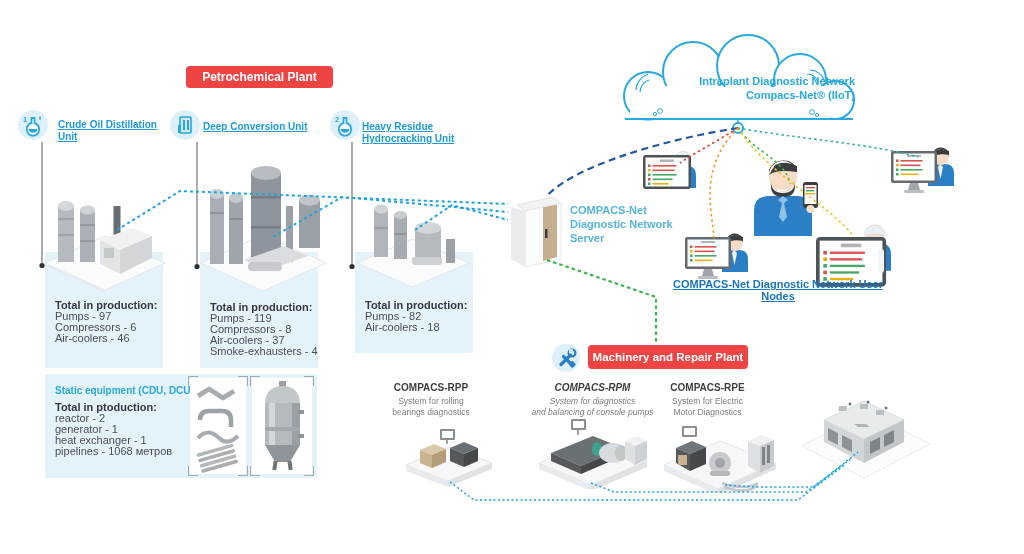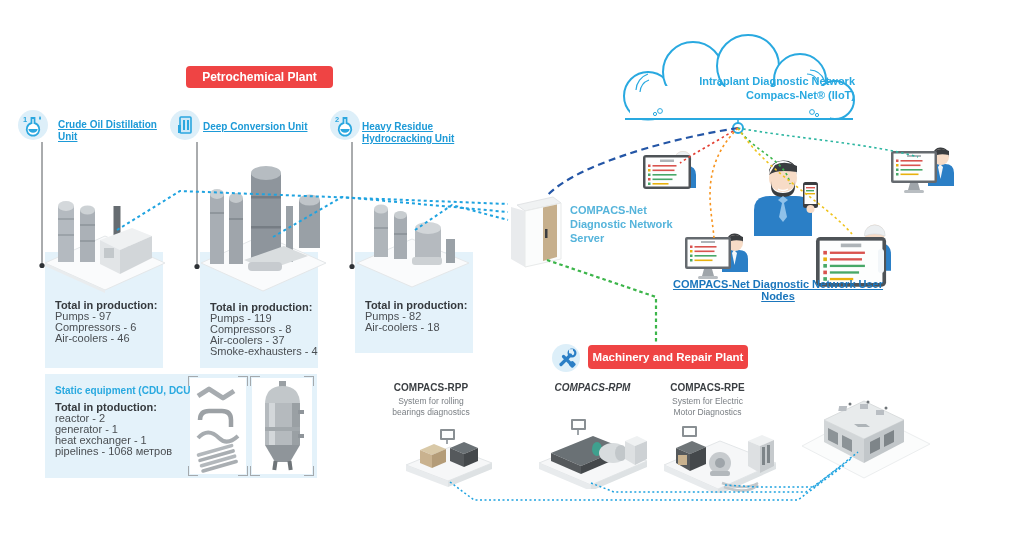--- a/index.html
+++ b/index.html
@@ -320,20 +320,21 @@
   <div class="abs banner" style="left:588px;top:345px;width:160px;height:24px;font-size:11.5px;">
     <span>Machinery and Repair Plant</span>
   </div>
 
   <div class="abs sys" style="left:383px;top:382px;width:96px;">
     <div class="nm">COMPACS-RPP</div>
     <div class="ds"><span>System for rolling</span><br><span>bearings diagnostics</span></div>
   </div>
   <div class="abs sys" style="left:515px;top:382px;width:155px;font-style:italic;">
     <div class="nm">COMPACS-RPM</div>
+    <div class="ds"><span>System for diagnostics</span><br><span>and balancing of console pumps</span></div>
   </div>
   <div class="abs sys" style="left:660px;top:382px;width:95px;">
     <div class="nm">COMPACS-RPE</div>
     <div class="ds"><span>System for Electric</span><br><span>Motor Diagnostics</span></div>
   </div>
 
   <svg class="abs noptr" style="left:398px;top:423px;" width="100" height="64">
     <polygon points="8,42 52,24 94,40 50,58" fill="#F6F7F8" stroke="#E3E6E8"></polygon>
     <polygon points="8,42 50,58 50,64 8,48" fill="#E8EBED"></polygon>
     <polygon points="50,58 94,40 94,46 50,64" fill="#DEE2E4"></polygon>

